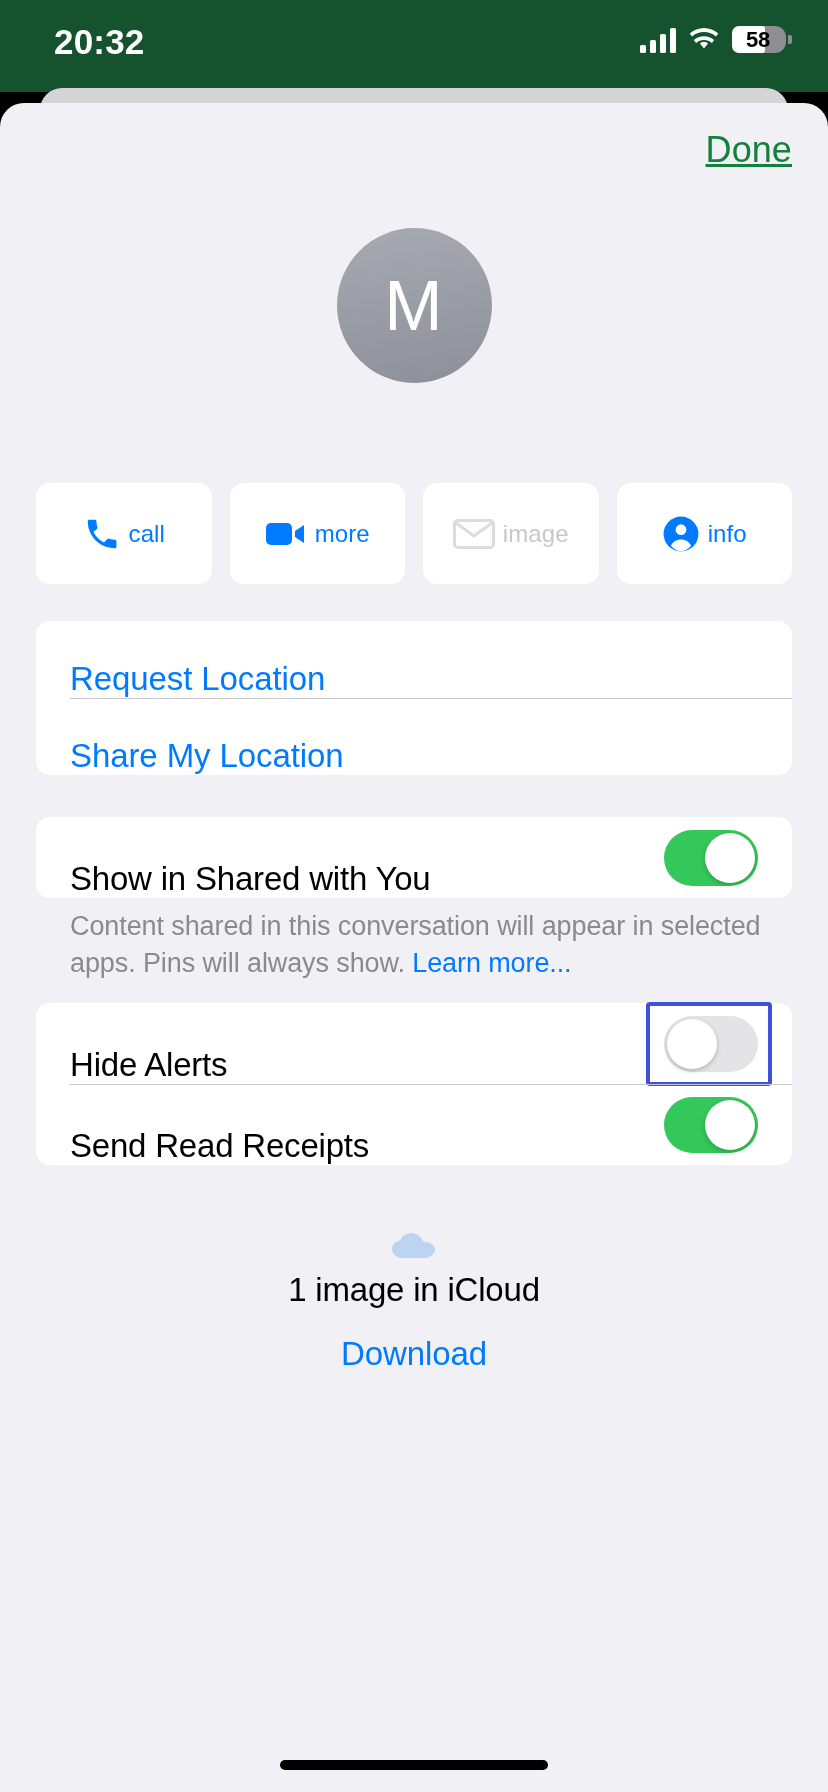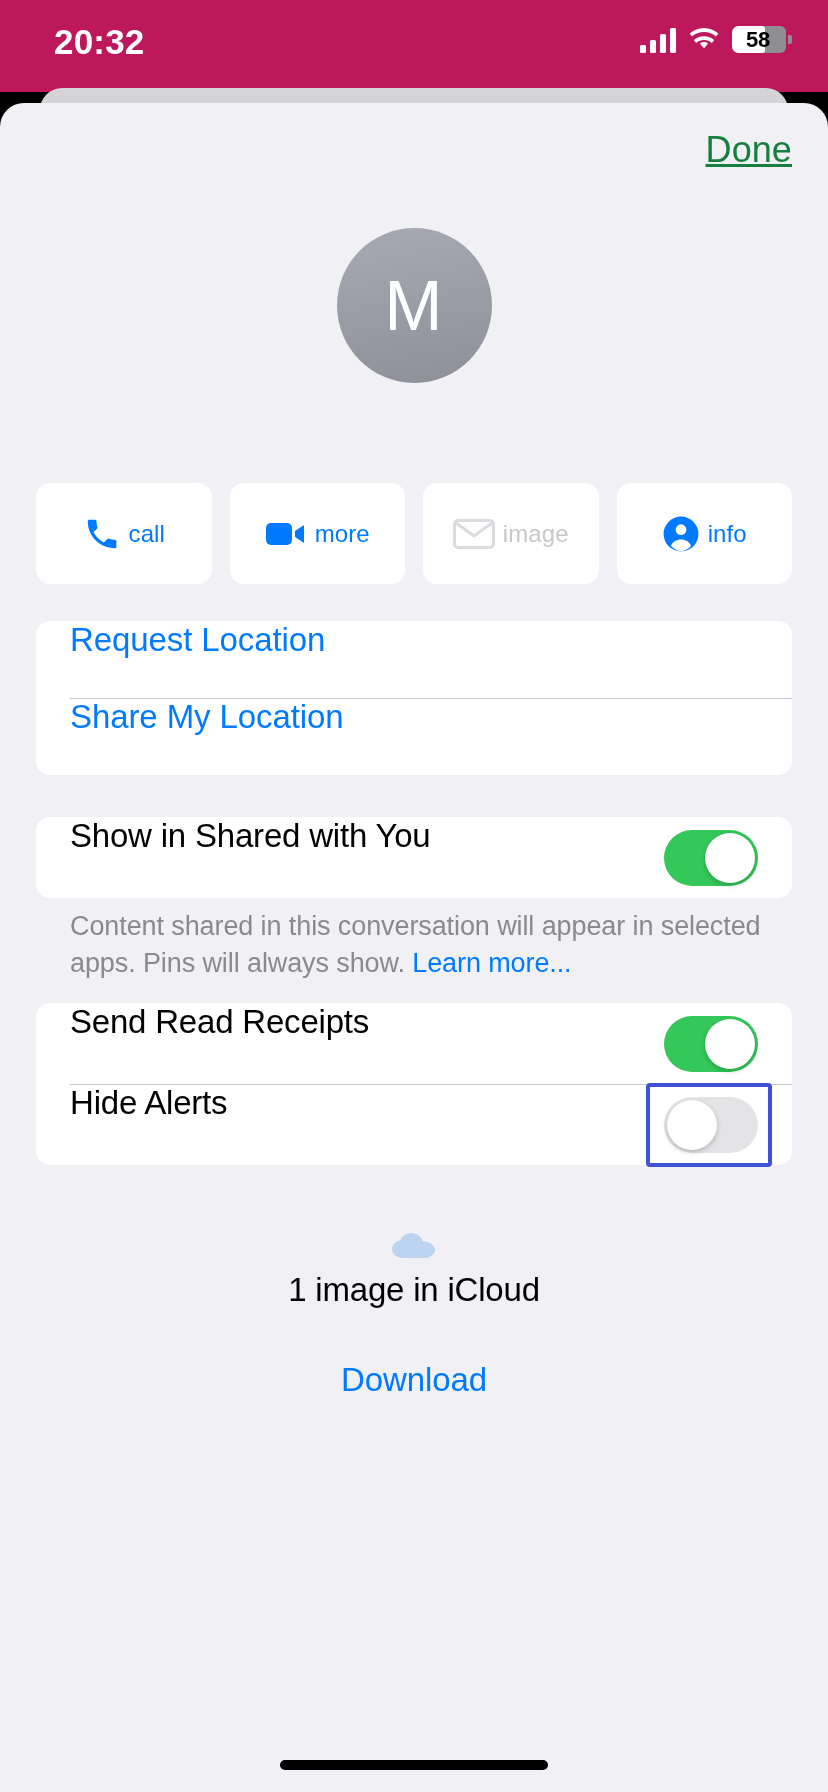--- a/index.html
+++ b/index.html
@@ -8,40 +8,40 @@
     background:#000;
     font-family:"Liberation Sans", sans-serif;
     -webkit-font-smoothing:antialiased;
     overflow:hidden;
   }
   #screen { position:relative; width:828px; height:1792px; background:#000; }
 
   
   .statusbar {
     position:absolute; top:0; left:0; width:828px; height:92px;
-    background:#be185d; color:#fff;
+    background:#14532d; color:#fff;
   }
   .sb-time {
     position:absolute; left:54px; top:22px;
     font-size:35px; font-weight:600; letter-spacing:0.2px;
   }
   .sb-right {
     position:absolute; right:42px; top:26px;
     display:flex; align-items:center; gap:12px;
   }
   .bars { display:flex; align-items:flex-end; gap:4px; height:26px; }
   .bars i { display:block; width:6px; background:#fff; border-radius:1.5px; }
   .bars i:nth-child(1){ height:8px; }
   .bars i:nth-child(2){ height:13px; }
   .bars i:nth-child(3){ height:19px; }
   .bars i:nth-child(4){ height:25px; }
   .wifi { width:32px; height:24px; }
   .batt {
     position:relative; width:54px; height:27px;
-    border-radius:6px; background:#8e8e93;
+    border-radius:11px; background:#8e8e93;
     display:flex; align-items:center;
   }
   .batt .fill {
     position:absolute; left:0; top:0; height:27px; width:33px;
     background:#fff; border-radius:7px 3px 3px 7px;
   }
   .batt .num {
     position:relative; width:100%; text-align:center;
     font-size:22px; font-weight:600; color:#000; line-height:27px;
     letter-spacing:-0.3px; padding-right:2px;
@@ -99,21 +99,21 @@
   }
   .act .glyph { height:40px; display:flex; align-items:center; justify-content:center; }
   .act .lbl { font-size:24px; color:#007aff; letter-spacing:0.1px; }
   .act.disabled .lbl { color:#c7c7cc; }
 
   
   .card {
     position:absolute; left:36px; width:756px; background:#fff; border-radius:14px;
   }
   .row {
-    height:77px; display:flex; align-items:flex-start; padding:0 34px;
+    height:77px; display:flex; align-items:flex-end; padding:0 34px;
     position:relative;
   }
   .row + .row::before {
     content:""; position:absolute; left:34px; right:0; top:0; height:1px;
     background:#c8c7cc;
   }
   .row .txt-blue { font-size:33px; color:#007aff; letter-spacing:-0.1px; }
   .row .txt-dark { font-size:33px; color:#000; letter-spacing:-0.2px; }
 
   
@@ -139,21 +139,21 @@
   .note {
     position:absolute; left:70px; width:700px;
     font-size:27px; color:#8a8a8e; line-height:1.38; letter-spacing:-0.1px;
   }
   .note a { color:#007aff; text-decoration:none; }
 
   
   .icloud { position:absolute; left:0; width:828px; text-align:center; }
   .icloud .cloud { margin:0 auto 6px; width:46px; height:30px; }
   .icloud .cl-txt { font-size:33px; color:#000; font-weight:500; letter-spacing:-0.2px; }
-  .icloud .dl { margin-top:52px; font-size:33px; color:#007aff; letter-spacing:-0.1px; }
+  .icloud .dl { margin-top:26px; font-size:33px; color:#007aff; letter-spacing:-0.1px; }
 
   
   .home-ind {
     position:absolute; left:50%; transform:translateX(-50%); bottom:22px;
     width:268px; height:10px; border-radius:5px; background:#000;
   }
 </style>
 </head>
 <body>
 
@@ -254,31 +254,31 @@
         </div>
       </div>
     </div>
 
     <div class="note" style="top:805px;">
       <span>Content shared in this conversation will appear in selected apps. Pins will always show. </span><a href="#">Learn more...</a>
     </div>
 
     <div class="card" style="top:900px;">
       <div class="row" style="height:81px;">
+        <span class="txt-dark">Hide Alerts</span>
+        <div class="toggle">
+          <div class="knob"></div>
+        </div>
+        <div class="sel-box"></div>
+      </div>
+      <div class="row" style="height:81px;">
         <span class="txt-dark">Send Read Receipts</span>
         <div class="toggle on">
           <div class="knob"></div>
         </div>
-      </div>
-      <div class="row" style="height:81px;">
-        <span class="txt-dark">Hide Alerts</span>
-        <div class="toggle">
-          <div class="knob"></div>
-        </div>
-        <div class="sel-box"></div>
       </div>
     </div>
 
     <div class="icloud" style="top:1128px;">
       <svg class="cloud" viewBox="0 0 46 30">
         <path d="M11.5 27C5.7 27 1 23 1 18.1c0-4.4 3.6-8.1 8.3-8.7C10.8 5 15.2 2 20.3 2c5.6 0 10.3 3.6 11.6 8.4h.6c6.3 0 11.5 3.7 11.5 8.3S38.8 27 32.5 27h-21z" fill="#bcd4f2"></path>
       </svg>
       <div class="cl-txt">1 image in iCloud</div>
       <div class="dl">Download</div>
     </div>

